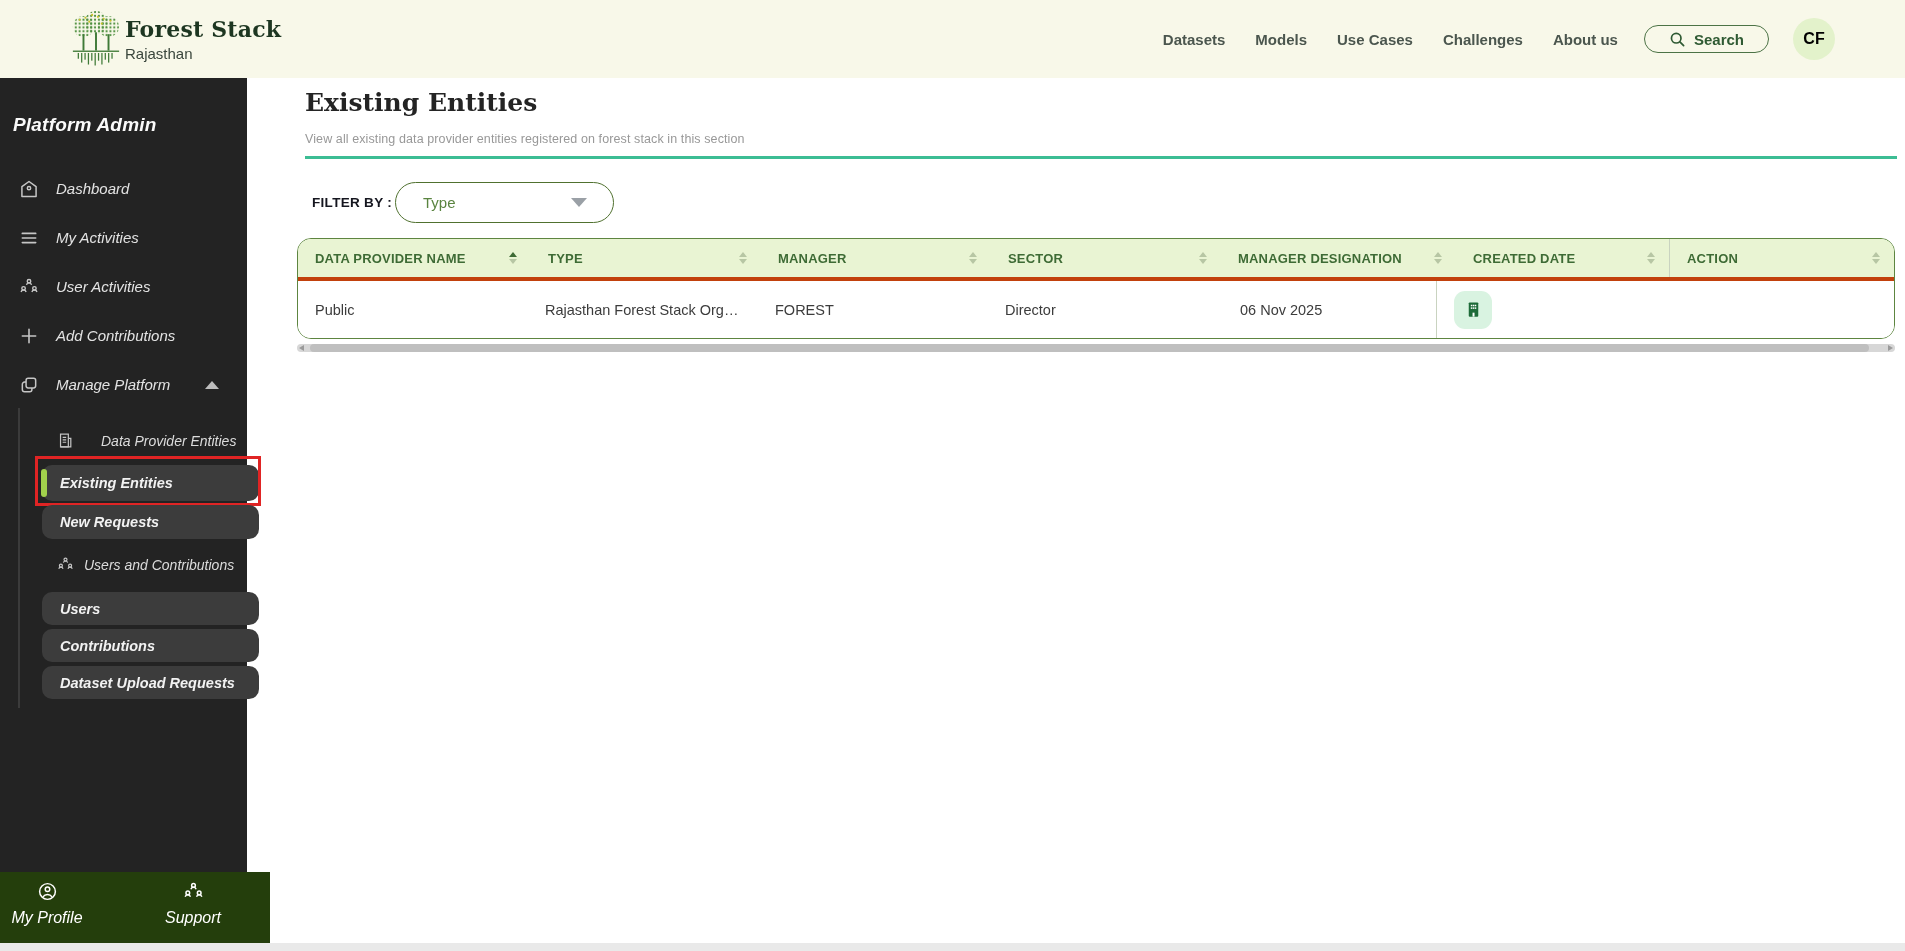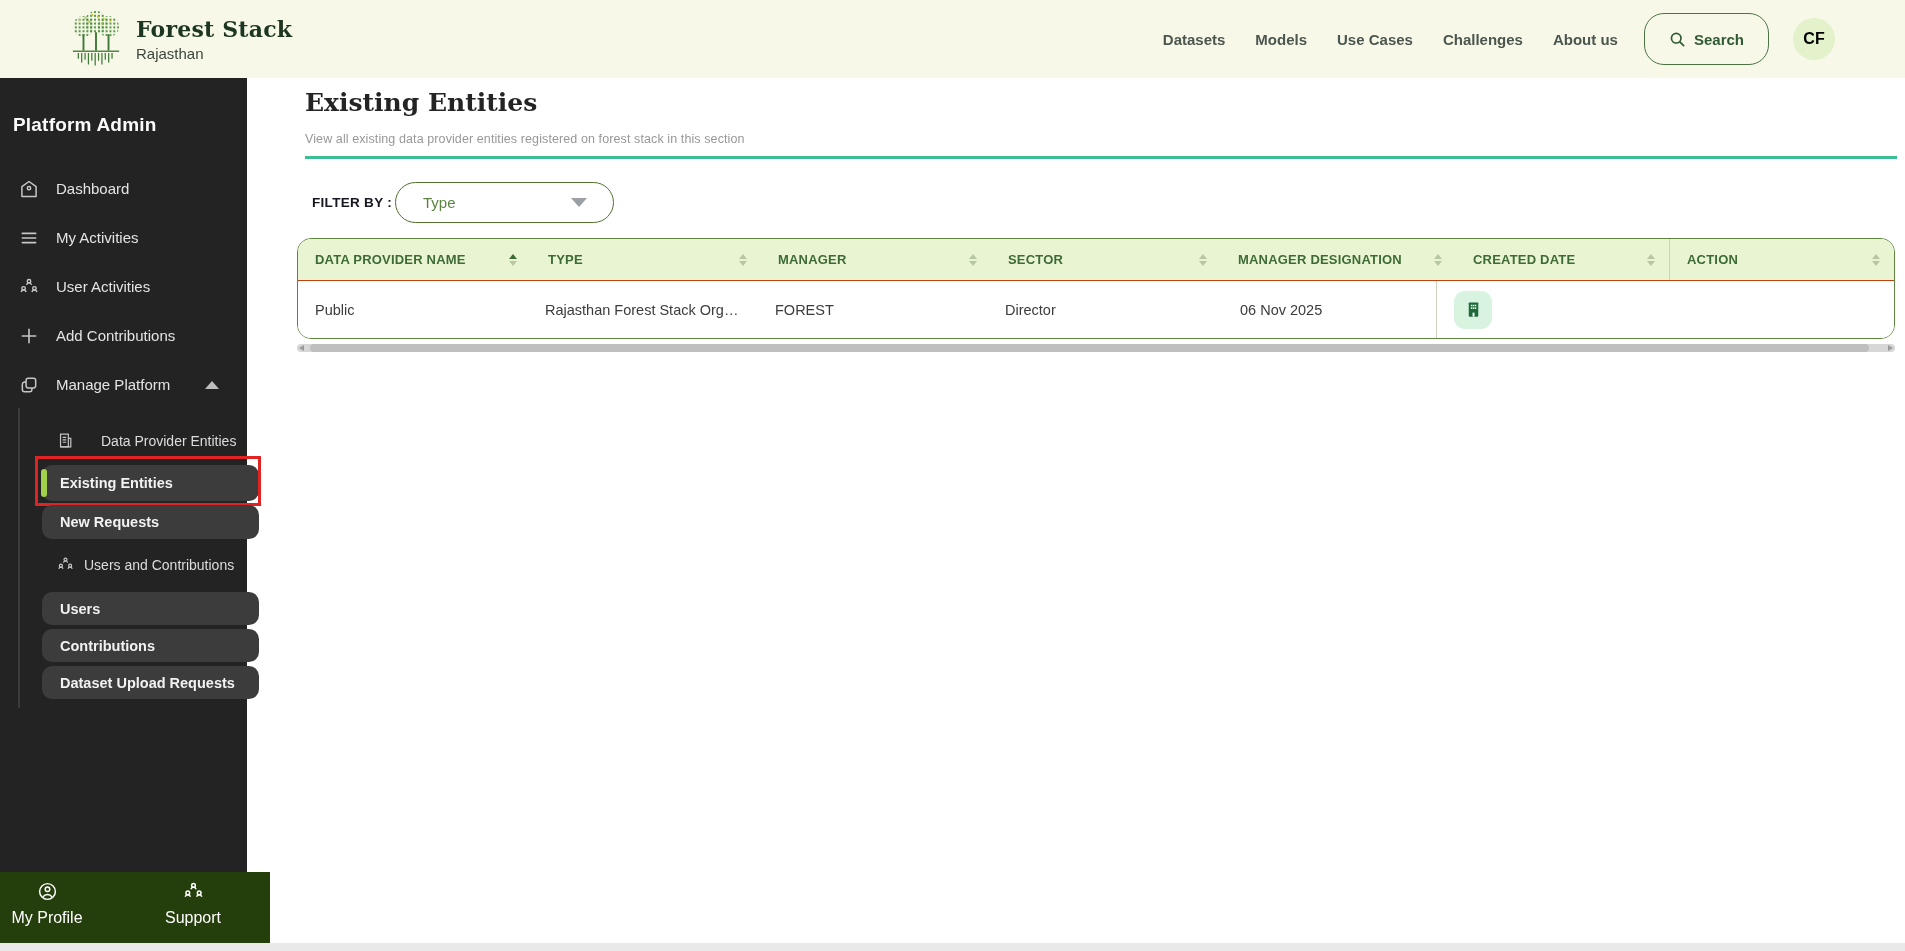--- a/index.html
+++ b/index.html
@@ -2,30 +2,30 @@
 <html><head>
 <meta charset="utf-8">
 <style>
   * { margin:0; padding:0; box-sizing:border-box; }
   html,body { width:1905px; height:951px; }
   body { font-family:"Liberation Sans", sans-serif; background:#ffffff; overflow:hidden; }
   #app { position:relative; width:1905px; height:951px; background:#ffffff; overflow:hidden; }
 
   
   .topbar { position:absolute; left:0; top:0; width:1905px; height:78px; background:#f8f8e9; display:flex; align-items:center; z-index:5; }
-  .brand { display:flex; align-items:center; gap:14px; margin-left:70px;justify-content:flex-end; }
+  .brand { display:flex; align-items:center; gap:3px; margin-left:70px;justify-content:flex-end; }
   .brand-title { font-family:"DejaVu Serif", serif; font-weight:700; font-size:22px; color:#1d3621; letter-spacing:.2px; }
   .brand-sub { font-size:15px; color:#3a463c; margin-top:3px; }
   .topnav { margin-left:auto; display:flex; align-items:center; gap:30px;padding-left:24px; }
   .topnav .nav-item { font-size:15px; font-weight:600; color:#4b564e; cursor:pointer; white-space:nowrap; }
-  .search-btn { margin-left:26px; height:52px; border:1.4px solid #4c7346; border-radius:20px; display:flex; align-items:center; gap:8px; padding:0 24px; color:#2f5a33; font-weight:700; font-size:15px; background:transparent; cursor:pointer; }
+  .search-btn { margin-left:26px; height:28px; border:1.4px solid #4c7346; border-radius:20px; display:flex; align-items:center; gap:8px; padding:0 24px; color:#2f5a33; font-weight:700; font-size:15px; background:transparent; cursor:pointer; }
   .avatar { width:42px; height:42px; border-radius:50%; background:#e3f2cb; color:#000000; font-weight:700; font-size:16px; display:flex; align-items:center; justify-content:center; margin:0 70px 0 24px; cursor:pointer; }
 
   
-  .sidebar { position:absolute; left:0; top:78px; width:247px; height:865px; background:#232323; color:#e3e3e3; }
+  .sidebar { position:absolute; left:0; top:78px; width:247px; height:865px; background:#232323; color:#e3e3e3;font-style:italic; }
   .sb-title { position:absolute; top:36px; left:13px; font-size:19px; font-weight:700; color:#fafafa; letter-spacing:.2px; }
   .sb-nav { position:absolute; top:86px; left:0; right:0; }
   .sb-item { height:49px; display:flex; align-items:center; padding-left:19px; cursor:pointer; }
   .sb-item .ico { width:20px; height:20px; color:#c6c6c6; flex:0 0 20px; }
   .sb-item .lbl { margin-left:17px; font-size:15px; font-weight:500; color:#e3e3e3; }
   .chev-up { margin-left:auto; margin-right:28px; width:0; height:0; border-left:7px solid transparent; border-right:7px solid transparent; border-bottom:8px solid #bdbdbd; }
 
   .sb-sub { position:absolute; top:330px; left:18px; width:244px; height:300px; border-left:2px solid #3b3b3b; }
   .sub-head { position:absolute; left:37px; display:flex; align-items:center; gap:10px; color:#dcdcdc; font-size:14px; font-weight:500; cursor:pointer; }
   .sub-head .ico { width:17px; height:17px; color:#c6c6c6; }
@@ -52,21 +52,21 @@
   .page-title { position:absolute; left:35px; top:10px; font-family:"DejaVu Serif", serif; font-size:25px; font-weight:700; color:#242424; }
   .page-sub { position:absolute; left:35px; top:54px; font-size:12.5px; color:#989898; letter-spacing:.1px; }
   .rule { position:absolute; left:35px; right:8px; top:78px; height:3px; background:#3cbd94; }
 
   .filter-label { position:absolute; left:25px; top:117px; font-size:13.5px; font-weight:800; color:#15161f; letter-spacing:.3px;padding-left:17px; }
   .dropdown { position:absolute; left:125px; top:104px; width:219px; height:41px; border:1.5px solid #50712f; border-radius:21px; display:flex; align-items:center; cursor:pointer; background:#fff; }
   .dropdown .val { margin-left:27px; font-size:15px; color:#5a8440; }
   .caret-down { position:absolute; right:26px; width:0; height:0; border-left:8px solid transparent; border-right:8px solid transparent; border-top:9px solid #9aa0a6; }
 
   .table { position:absolute; left:27px; top:160px; width:1598px; border:1px solid #5d8540; border-radius:14px; overflow:hidden; background:#fff; }
-  .thead { display:flex; height:42px; background:#e9f4d3; border-bottom:1px solid #c2410c; }
+  .thead { display:flex; height:42px; background:#e9f4d3; border-bottom:4px solid #c2410c; }
   .th { display:flex; align-items:center; justify-content:space-between; padding:0 13px 0 17px; font-size:13px; font-weight:700; color:#3e6b35; letter-spacing:.2px; cursor:pointer; }
   .trow { display:flex; height:57px; background:#fff; }
   .td { display:flex; align-items:center; padding-left:17px; font-size:14.5px; color:#3c3c3c; }
   .c1{width:233px;} .c2{width:230px;} .c3{width:230px;gap:13px;} .c4{width:230px;} .c5{width:235px;} .c6{width:213px;} .c7{flex:1; border-left:1px solid #c9d3c0;}
   .sort { display:flex; flex-direction:column; align-items:center; gap:2px; flex:0 0 10px; }
   .sort .up { width:0; height:0; border-left:4.5px solid transparent; border-right:4.5px solid transparent; border-bottom:5.5px solid #b7c6a4; }
   .sort .dn { width:0; height:0; border-left:4.5px solid transparent; border-right:4.5px solid transparent; border-top:5.5px solid #b7c6a4; }
   .sort.asc .up { border-bottom-color:#3e6b35; }
   .action-btn { width:38px; height:38px; border-radius:11px; background:#d9f3e1; display:flex; align-items:center; justify-content:center; cursor:pointer; border:none; }
   .action-btn svg { width:19px; height:19px; }

